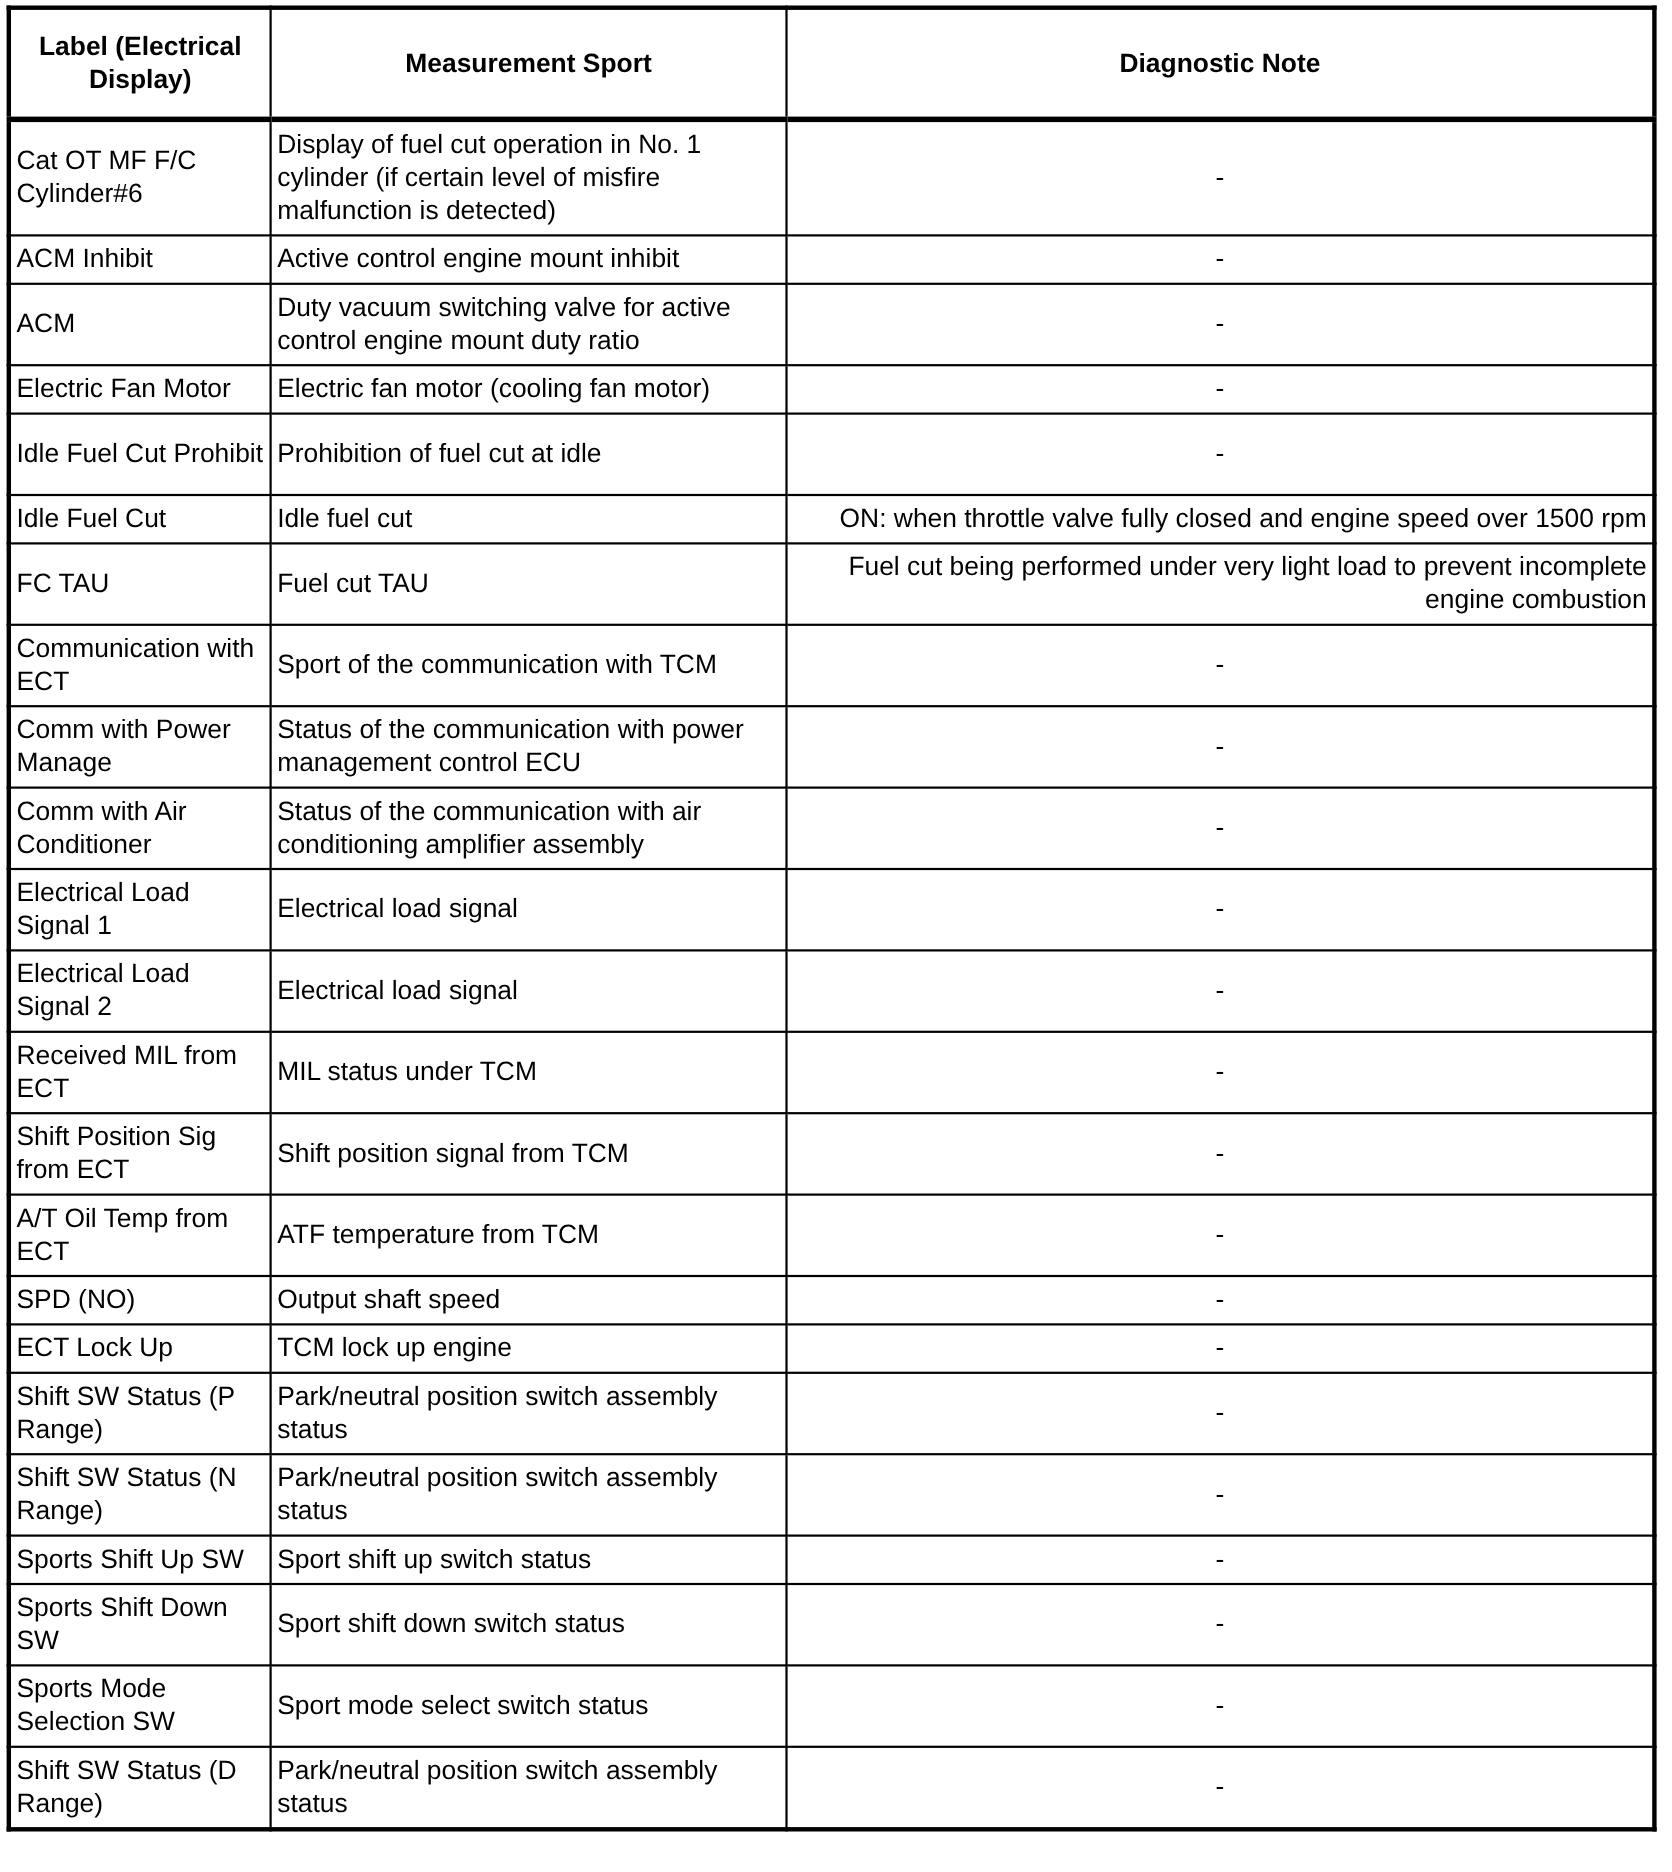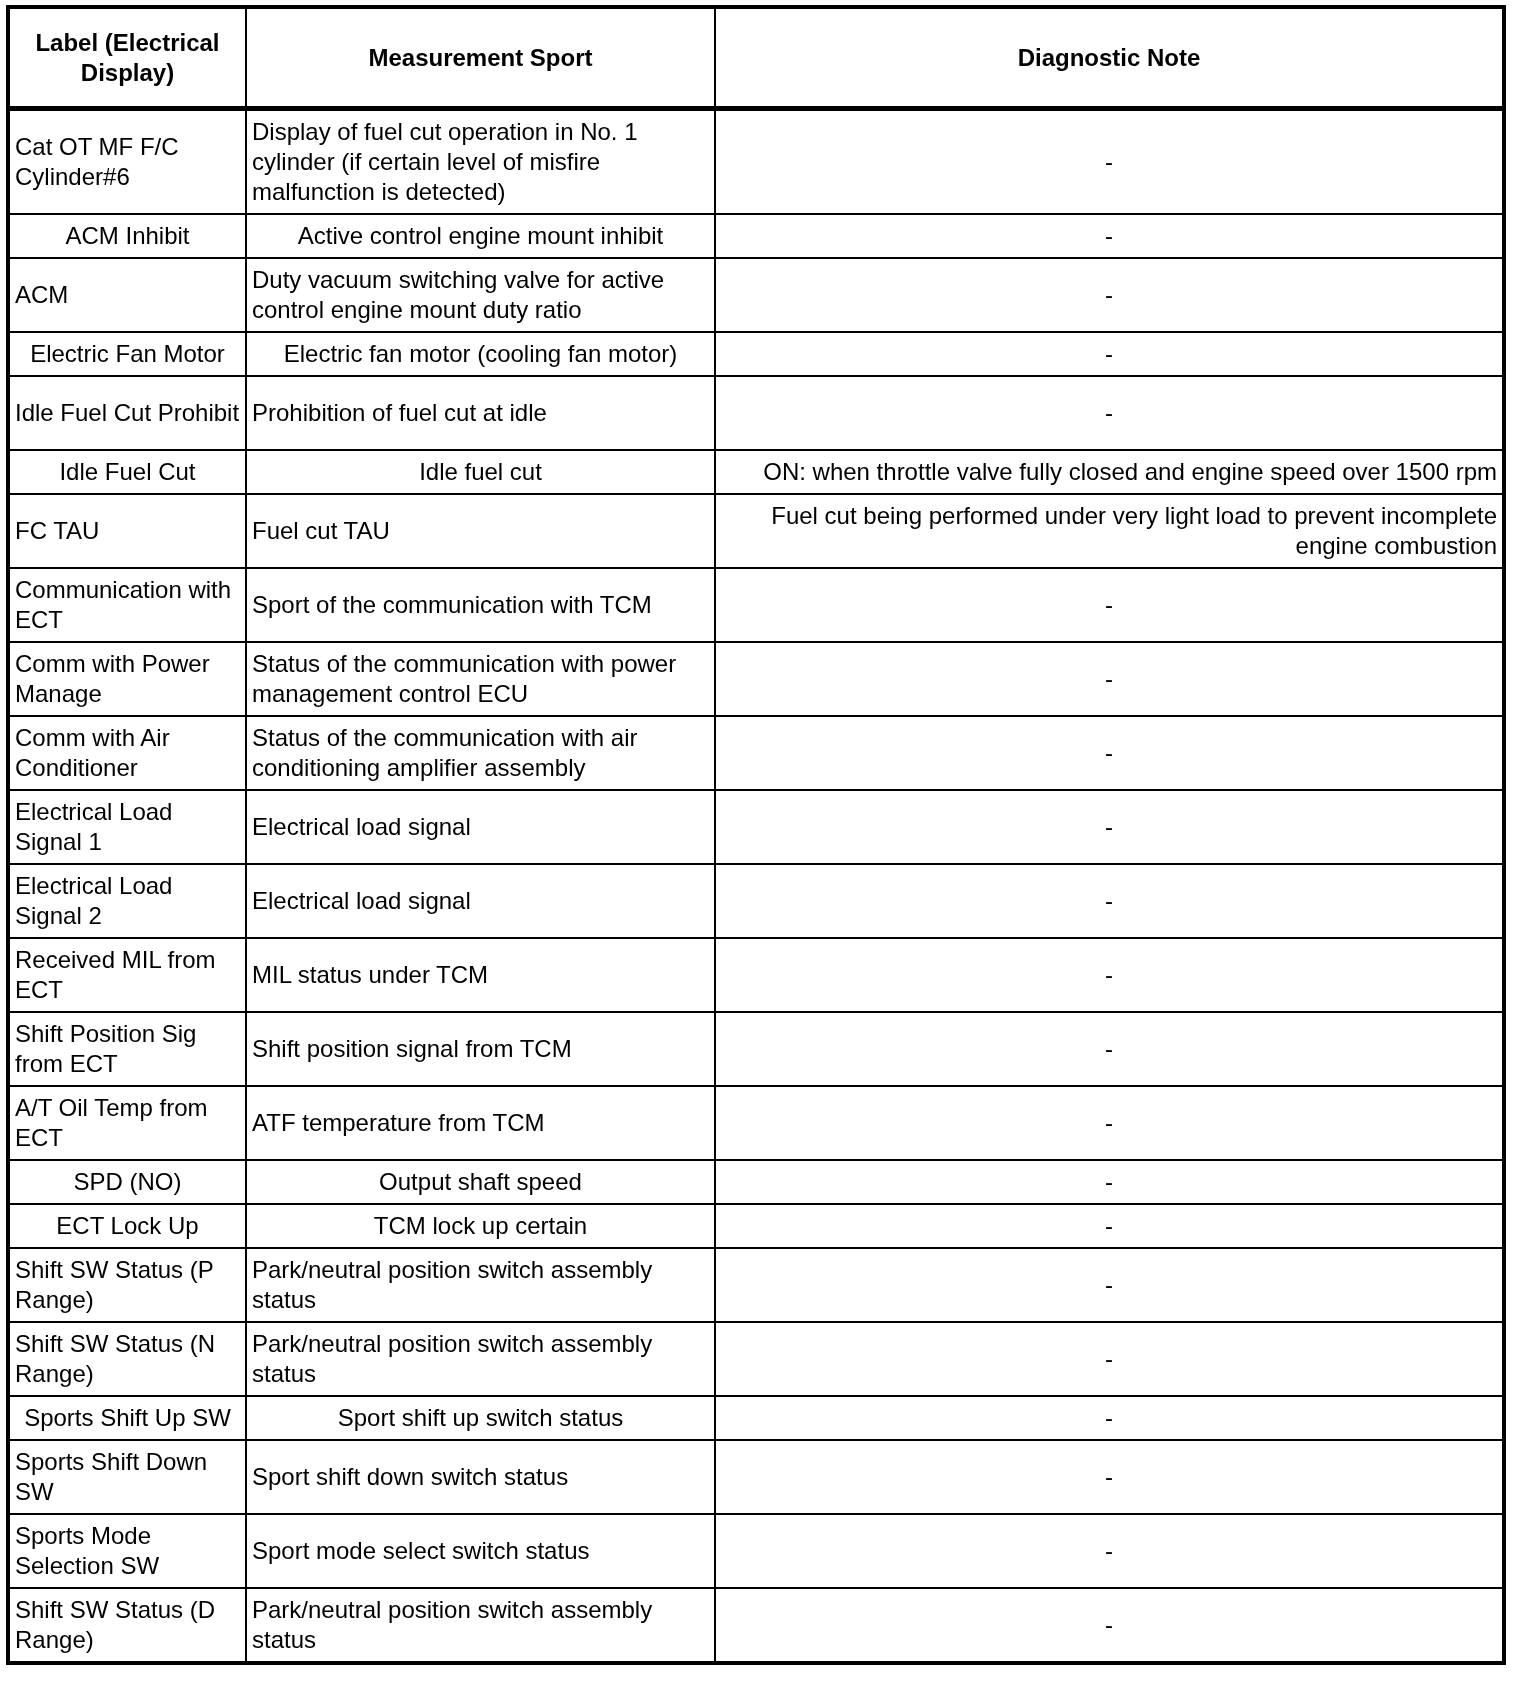--- a/index.html
+++ b/index.html
@@ -31,21 +31,21 @@
     .tbl td {
       font-size: 24px;
       line-height: 30px;
       vertical-align: middle;
       padding: 4px 5px 5px 5px;
       border: 2px solid #000;
       white-space: normal;
     }
     .tbl td.note { text-align: center; }
     .tbl td.note.txt { text-align: right; }
-    .tbl tr.h1 td { height: 33px; text-align: center; }
+    .tbl tr.h1 td { height: 33px; }
     .tbl tr.h2 td { height: 63px; }
     .tbl tr.h3 td { height: 93px; }
   </style>
 </head>
 <body>
 
 <table class="tbl">
   <colgroup>
       <col class="c1">
       <col class="c2">
@@ -134,21 +134,21 @@
         <td>ATF temperature from TCM</td>
         <td class="note">-</td>
       </tr>
     <tr class="h1">
         <td>SPD (NO)</td>
         <td>Output shaft speed</td>
         <td class="note">-</td>
       </tr>
     <tr class="h1">
         <td>ECT Lock Up</td>
-        <td>TCM lock up certain</td>
+        <td>TCM lock up engine</td>
         <td class="note">-</td>
       </tr>
     <tr class="h2">
         <td>Shift SW Status (P Range)</td>
         <td>Park/neutral position switch assembly status</td>
         <td class="note">-</td>
       </tr>
     <tr class="h2">
         <td>Shift SW Status (N Range)</td>
         <td>Park/neutral position switch assembly status</td>

